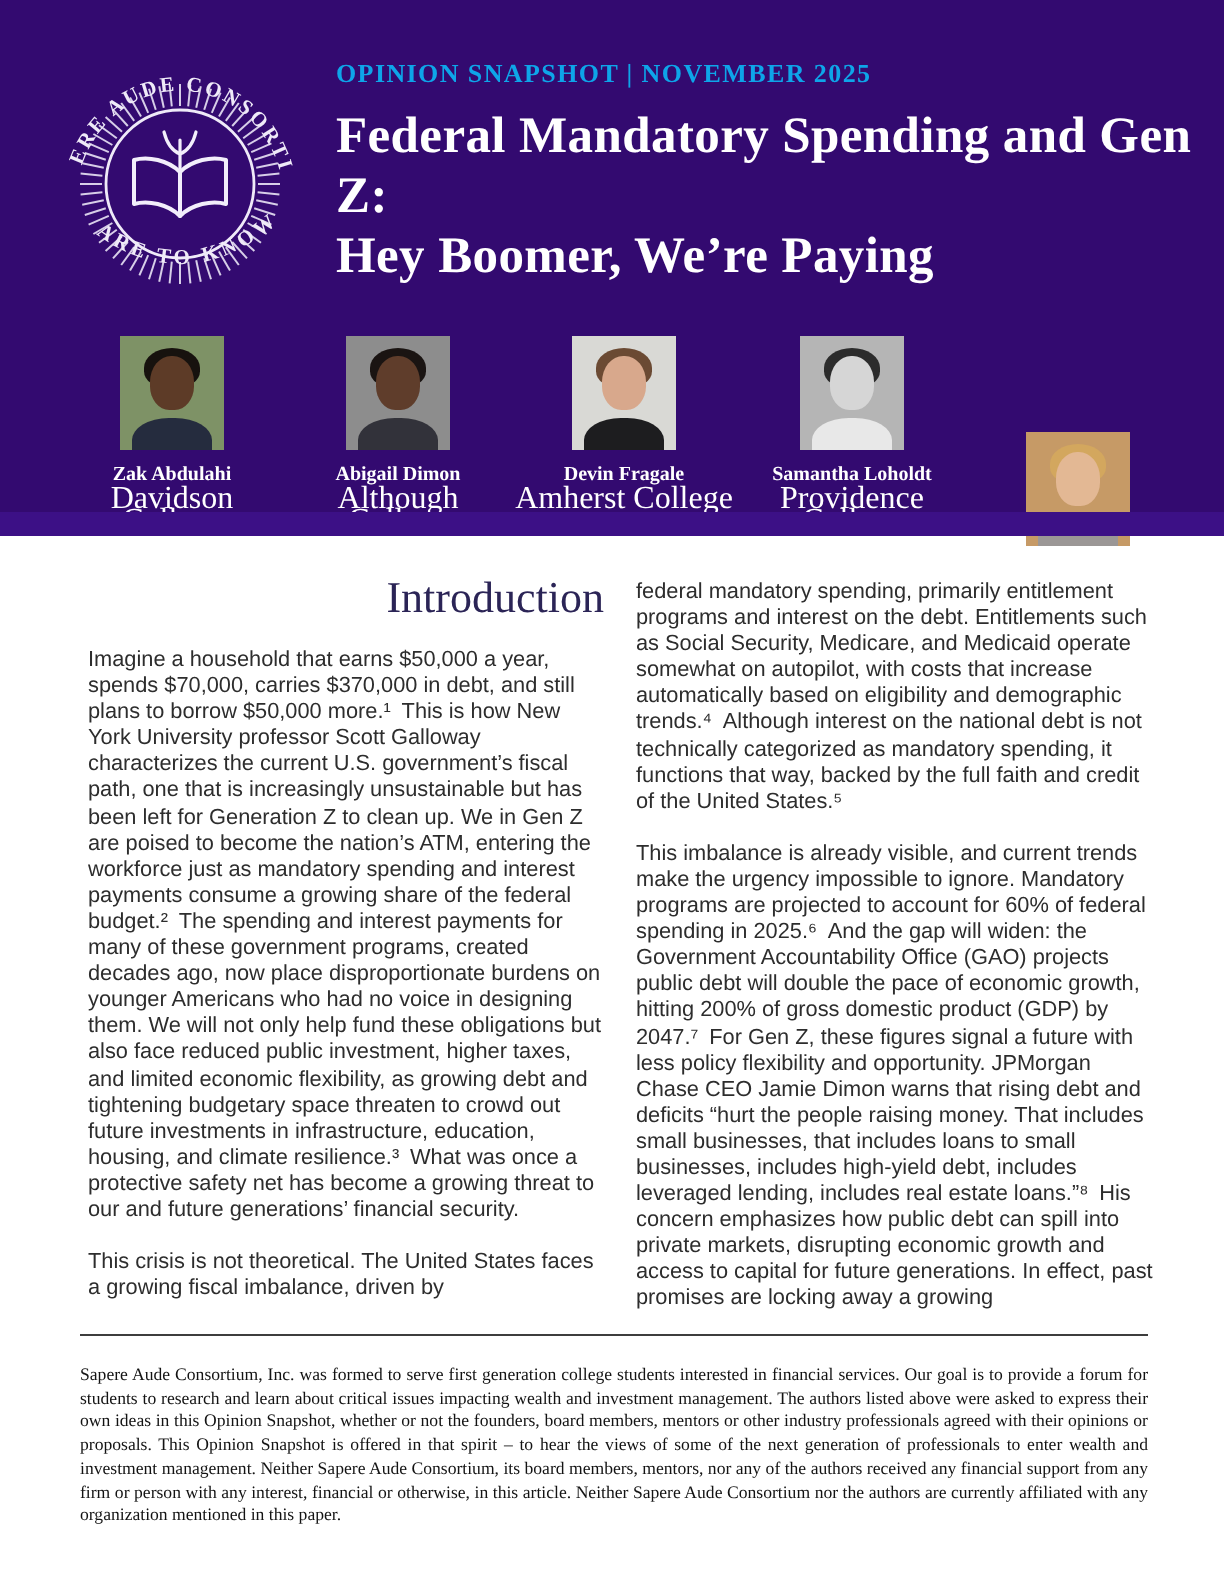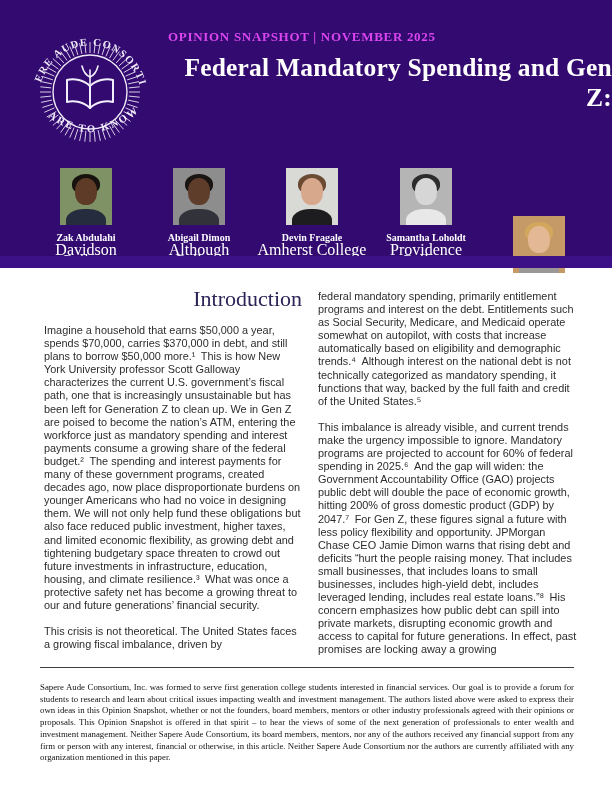--- a/index.html
+++ b/index.html
@@ -12,24 +12,24 @@
 
   .seal{position:absolute;left:26px;top:14px;width:128px;height:148px;}
   .seal .rays line{stroke:#e9e4f5;stroke-width:1;opacity:.9;}
   .seal .ring{fill:none;stroke:#efeaf8;stroke-width:1.4;}
   .seal .book{fill:none;stroke:#f2eefb;stroke-width:2;stroke-linejoin:round;}
   .seal .sprout{fill:none;stroke:#f2eefb;stroke-width:1.6;stroke-linecap:round;}
   .seal text{fill:#efeaf8;font-family:"Liberation Serif",serif;font-weight:bold;}
   .seal .arc-top{font-size:10.5px;letter-spacing:1.4px;}
   .seal .arc-bot{font-size:10.5px;letter-spacing:2.2px;}
 
-  .eyebrow{position:absolute;left:168px;top:29px;color:#d946ef;
+  .eyebrow{position:absolute;left:168px;top:29px;color:#0ea5e9;
            font-weight:bold;font-size:13px;letter-spacing:.7px;}
   .title{position:absolute;left:168px;top:53px;margin:0;color:#ffffff;
-         font-weight:bold;font-size:25.5px;line-height:30px;letter-spacing:.2px;text-align:right;}
+         font-weight:bold;font-size:25.5px;line-height:30px;letter-spacing:.2px;}
 
   
   .authors{position:absolute;left:0;top:168px;width:612px;height:90px;}
   .author{position:absolute;width:110px;margin:0;text-align:center;}
   .author:nth-child(1){left:31px;}
   .author:nth-child(2){left:144px;}
   .author:nth-child(3){left:257px;}
   .author:nth-child(4){left:371px;}
   .author:nth-child(5){left:484px;margin-top:48px;}
   .photo{position:relative;width:52px;height:57px;margin:0 auto;overflow:hidden;background:var(--bg);}
@@ -144,21 +144,21 @@
       <text class="arc-top" text-anchor="middle">
         <textPath href="#arcTop" startOffset="50%">SAPERE AUDE CONSORTIUM</textPath>
       </text>
       <text class="arc-bot" text-anchor="middle">
         <textPath href="#arcBot" startOffset="50%">DARE TO KNOW</textPath>
       </text>
     </svg>
 
     <div class="eyebrow">OPINION SNAPSHOT | NOVEMBER 2025</div>
 
-    <h1 class="title"><span>Federal Mandatory Spending and Gen Z:</span><br></h1>
+    <h1 class="title"><span>Federal Mandatory Spending and Gen Z:</span><br><span>Hey Boomer, We’re Paying</span></h1>
 
     <div class="authors">
       <figure class="author">
         <div class="photo" style="--bg:#7e9266;--skin:#5d3b27;--hair:#17120e;--shirt:#252c3e">
             <i class="hair"></i>
             <i class="head"></i>
             <i class="torso"></i>
           </div>
         <figcaption>
             <div class="a-name">Zak Abdulahi</div>

